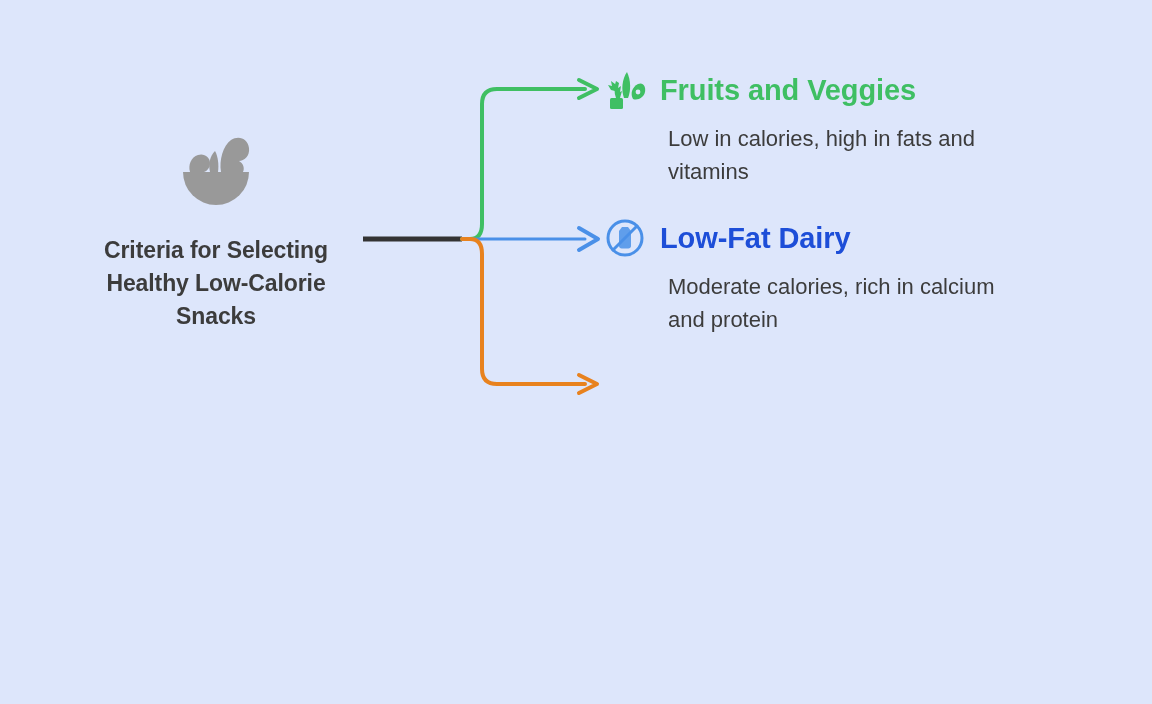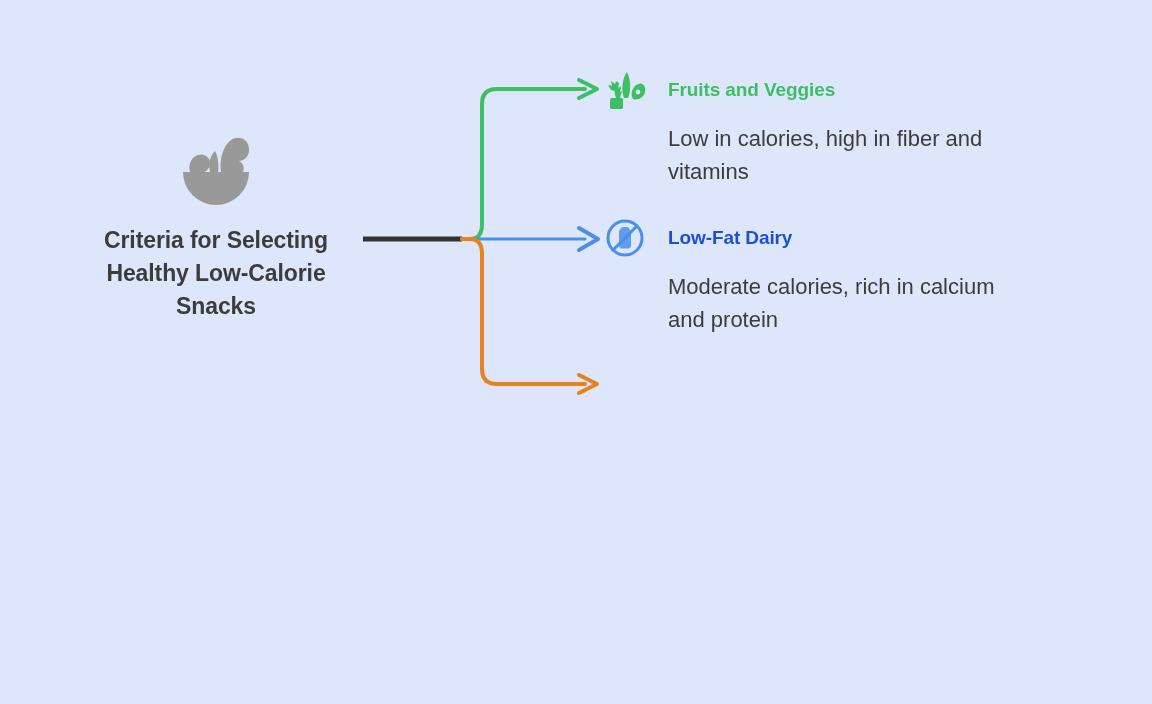--- a/index.html
+++ b/index.html
@@ -30,20 +30,21 @@
 
   
   .root-node {
     position: absolute;
     left: 80px;
     top: 132px;
     width: 272px;
     display: flex;
     flex-direction: column;
     align-items: center;
+    gap: 10px;
   }
   .root-icon {
     width: 78px;
     height: 76px;
     display: block;
   }
   .root-title {
     margin-top: 16px;
     width: 260px;
     text-align: center;
@@ -65,22 +66,22 @@
     align-items: center;
     height: 48px;
   }
   .branch-icon {
     width: 46px;
     height: 46px;
     flex: 0 0 46px;
     display: block;
   }
   .branch-title {
-    margin-left: 20px;
-    font-size: 19px;
+    margin-left: 12px;
+    font-size: 29px;
     font-weight: bold;
     letter-spacing: -0.1px;
     white-space: nowrap;
   }
   .branch-desc {
     margin-left: 66px;
     margin-top: 8px;
     width: 366px;
     font-size: 22px;
     line-height: 33px;
@@ -144,21 +145,21 @@
           <path d="M14,31 C12,26 12,19 14,14 L17,16 L16,21 L19,19 L18,25 L20,24 L18,31 Z"></path>
           <path d="M13,17 L9,14 L10,19 L6,18 L9,23 L13,24 Z"></path>
 
           <path d="M31,32 C28,27 30,20 36,17 C41,15 44,19 43,25
                    C42,30 36,34 31,32 Z"></path>
           <circle cx="36" cy="25" r="2.4" fill="#dde6fb"></circle>
         </g>
       </svg>
       <div class="branch-title" style="color:#3fbf63">Fruits and Veggies</div>
     </div>
-    <div class="branch-desc">Low in calories, high in fiber and vitamins</div>
+    <div class="branch-desc">Low in calories, high in fats and vitamins</div>
   </div>
 
   <div class="branch" id="branch-1">
     <div class="branch-head">
       <svg class="branch-icon" viewBox="0 0 46 46">
         <g fill="none" stroke="#4a90e8" stroke-width="3">
           <circle cx="23" cy="23" r="17"></circle>
           <line x1="11" y1="35" x2="35" y2="11" stroke-linecap="round"></line>
         </g>
 

